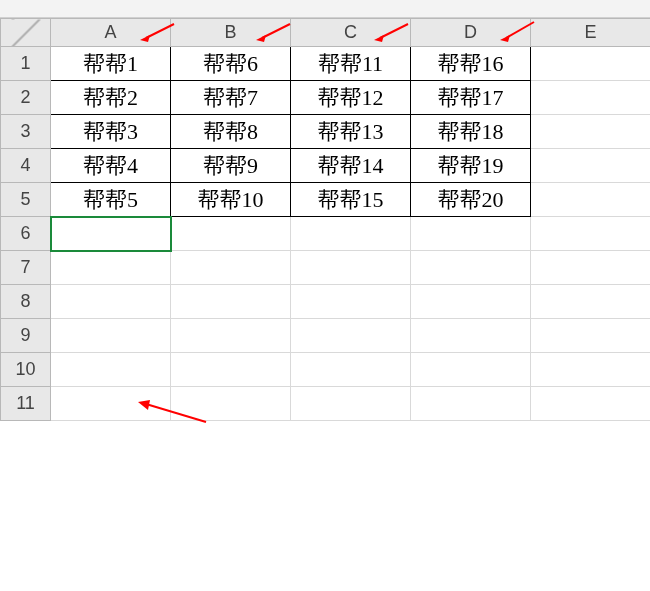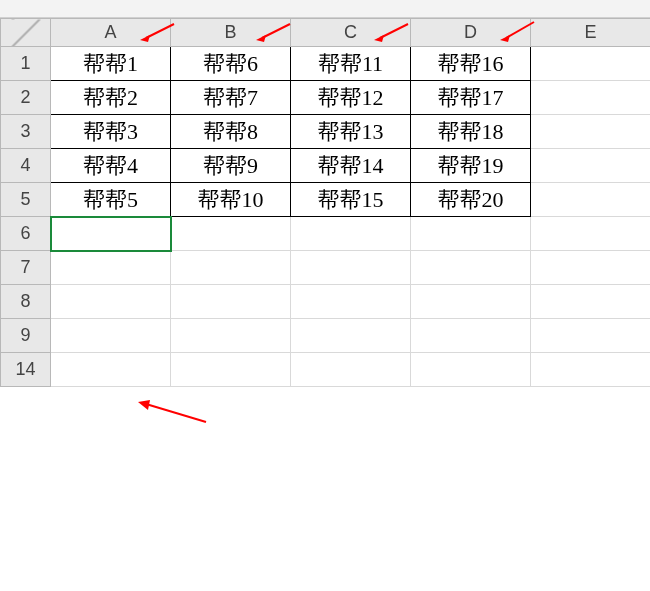--- a/index.html
+++ b/index.html
@@ -169,21 +169,29 @@
         </tr>
   <tr>
           <th class="row-hdr">9</th>
           <td class="cell"></td>
           <td class="cell"></td>
           <td class="cell"></td>
           <td class="cell"></td>
           <td class="cell"></td>
         </tr>
   <tr>
-          <th class="row-hdr">14</th>
+          <th class="row-hdr">10</th>
+          <td class="cell"></td>
+          <td class="cell"></td>
+          <td class="cell"></td>
+          <td class="cell"></td>
+          <td class="cell"></td>
+        </tr>
+  <tr>
+          <th class="row-hdr">11</th>
           <td class="cell"></td>
           <td class="cell"></td>
           <td class="cell"></td>
           <td class="cell"></td>
           <td class="cell"></td>
         </tr>
 </tbody>
     </table>
 </div>
 

